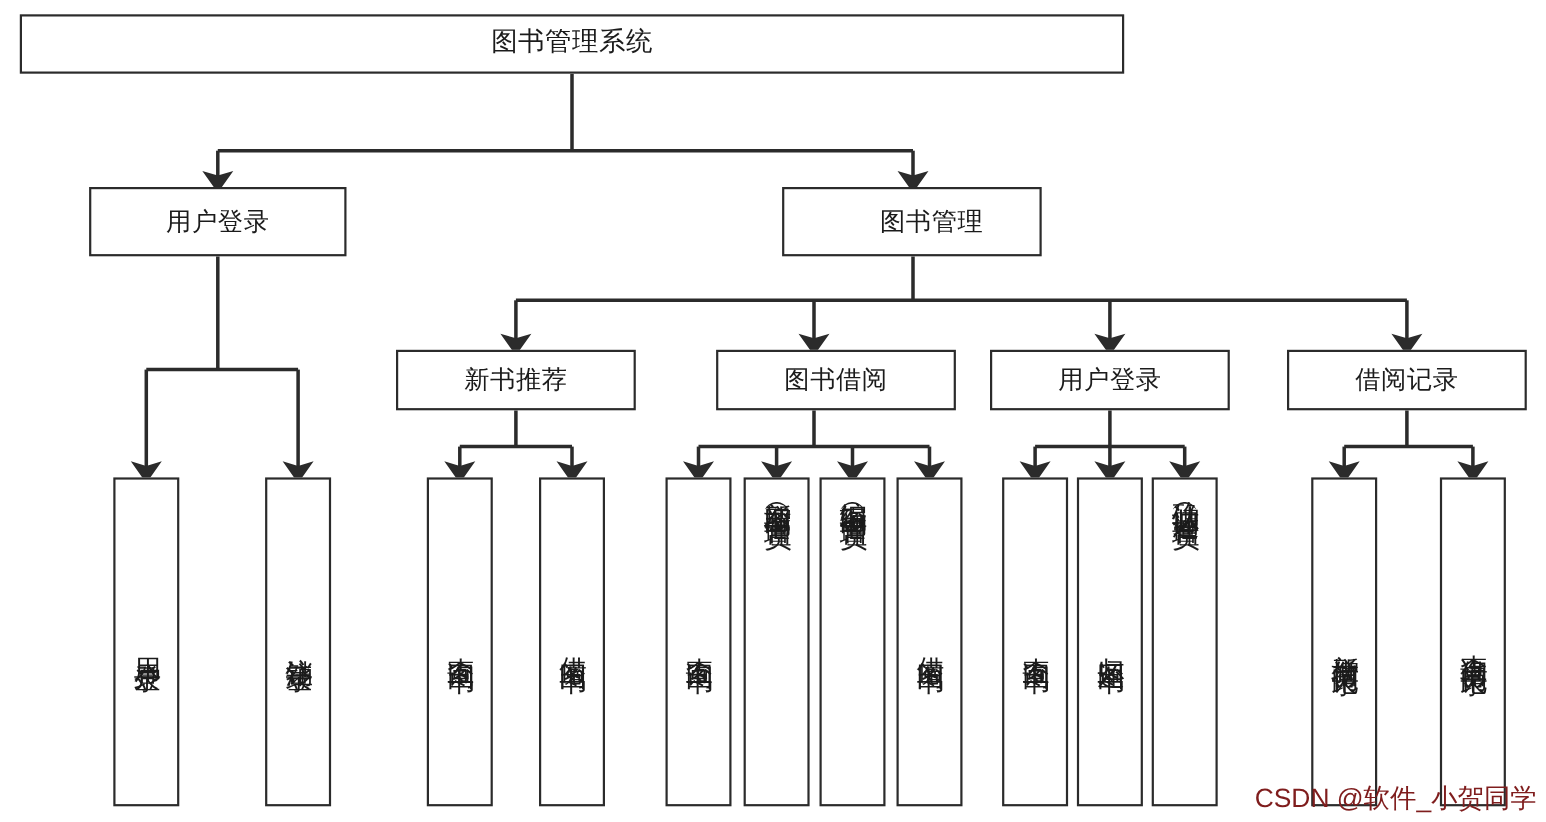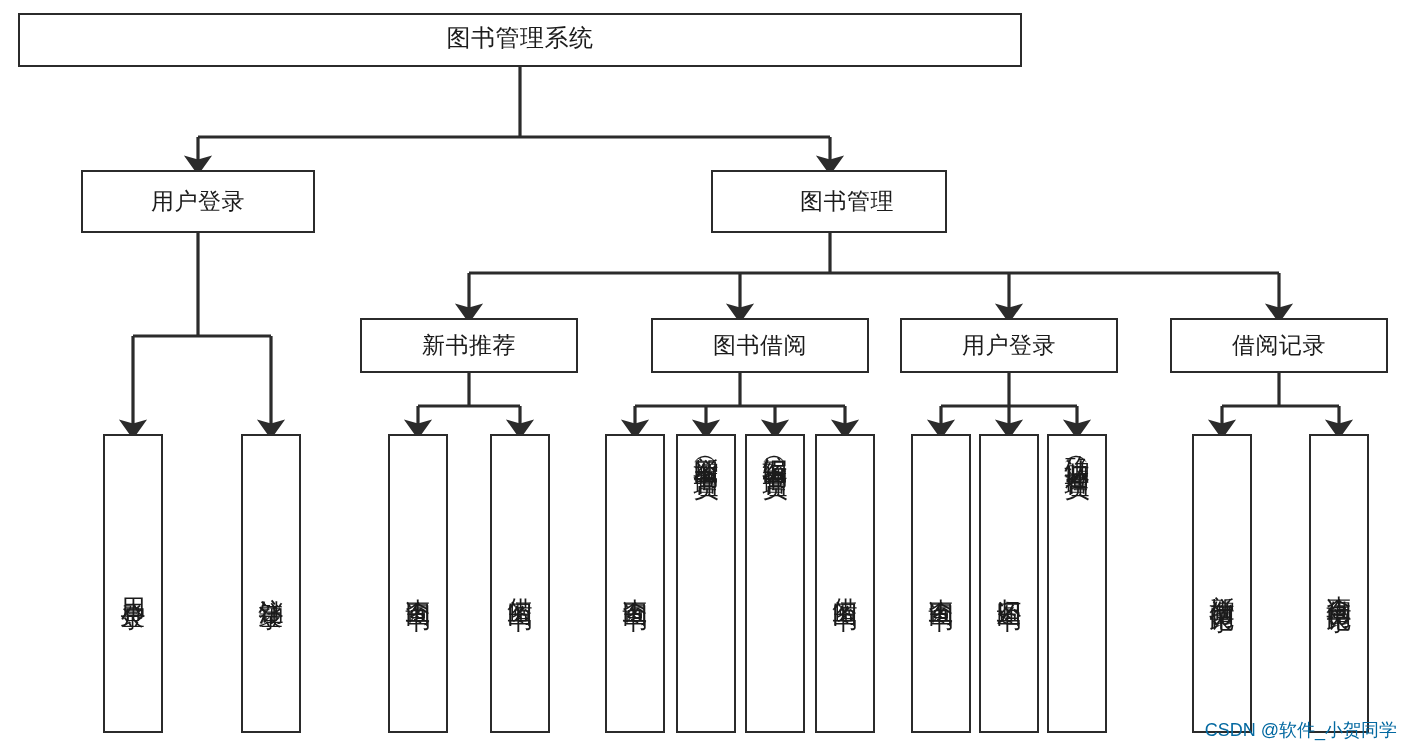--- a/index.html
+++ b/index.html
@@ -62,22 +62,22 @@
     padding: 0;
     margin: 0 auto;
   }
   .node-box.vertical.centered {
     align-items: center;
   }
   .watermark {
     position: absolute;
     right: 8px;
     bottom: 5px;
-    font-size: 18px;
-    color: #0369a1;
+    font-size: 24px;
+    color: #7f1d1d;
     font-family: "Liberation Sans", "DejaVu Sans", sans-serif;
     white-space: nowrap;
     pointer-events: none;
   }
 </style>
 </head>
 <body>
 
 <div id="stage">
 

